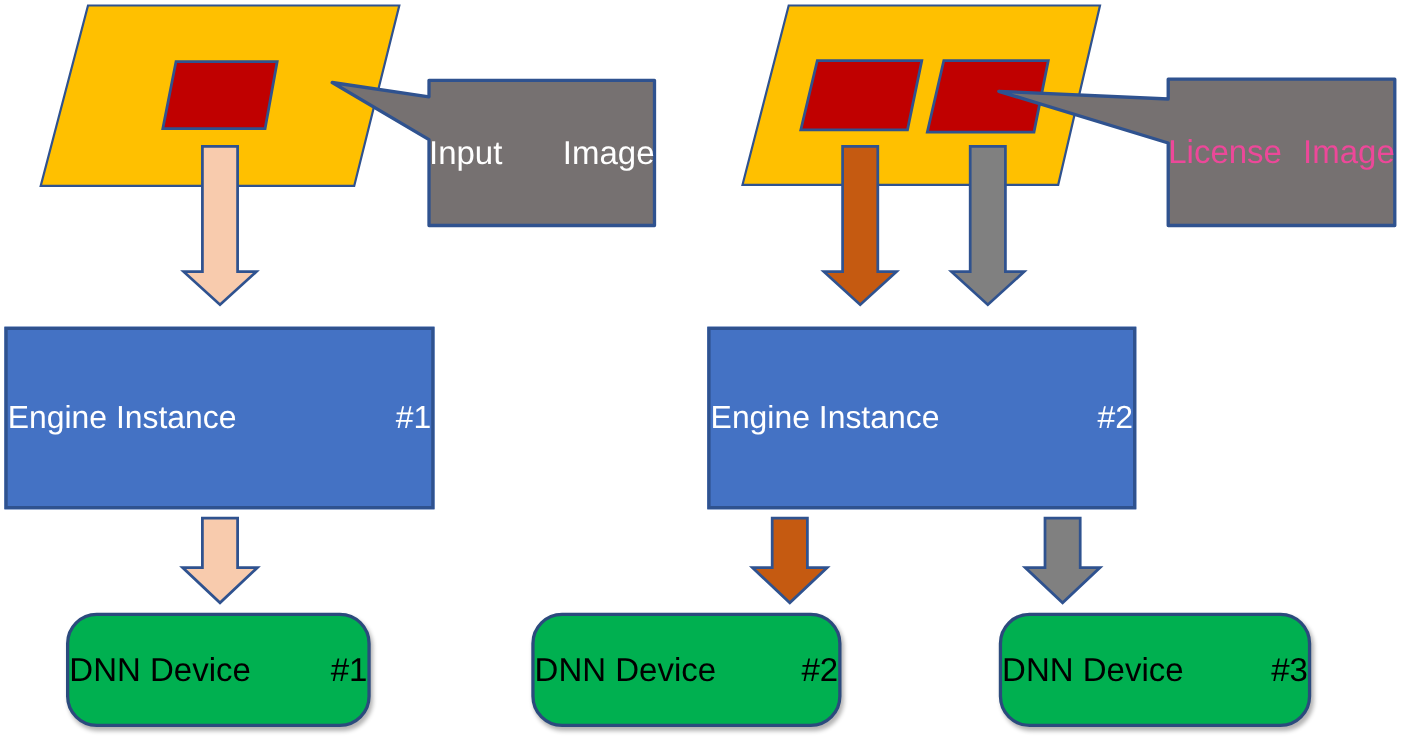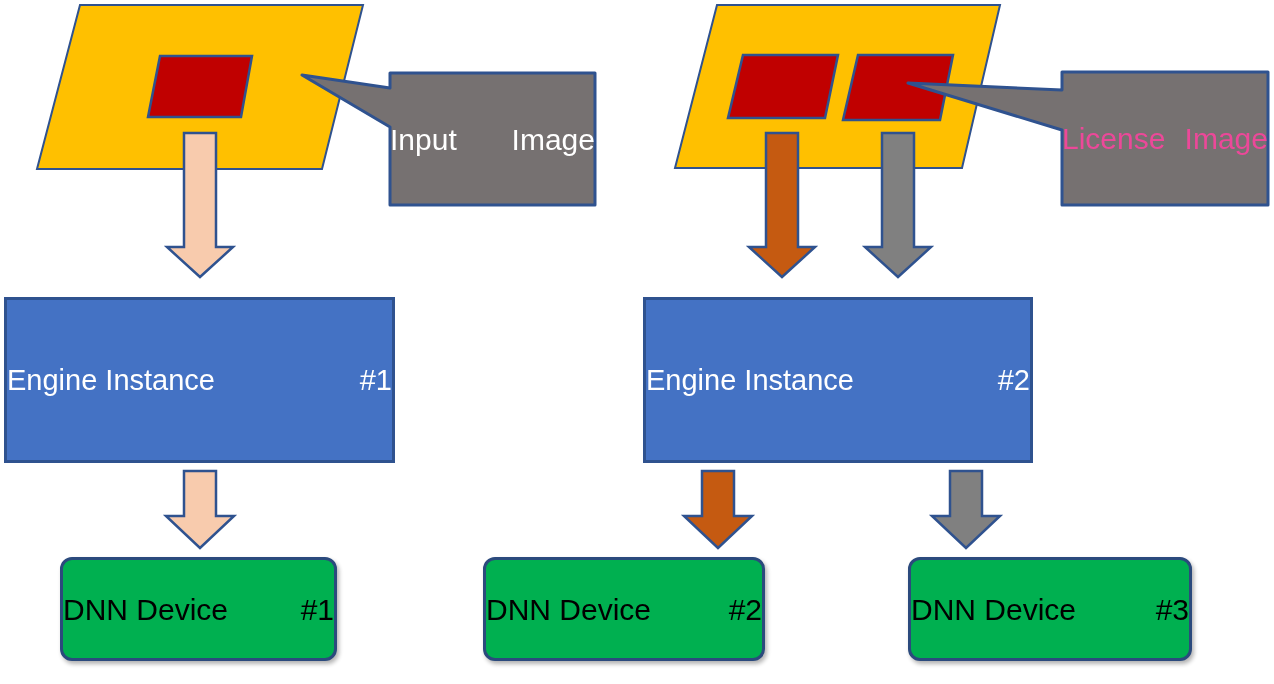--- a/index.html
+++ b/index.html
@@ -33,21 +33,21 @@
     font-size: 29px;
     line-height: 37px;
     border: 3px solid #2F528F;
     font-weight: 400;
     gap: 48px;
   }
   .device {
     font-size: 30px;
     line-height: 37px;
     border: 3px solid #2B4A7D;
-    border-radius: 12px;
+    border-radius: 28px;
     box-shadow: 2px 3px 4px rgba(0,0,0,0.30);
     font-weight: 400;
   }
   .callout-text {
     font-size: 30px;
     line-height: 45px;
     font-weight: 400;
     pointer-events: none;
   }
 </style>

